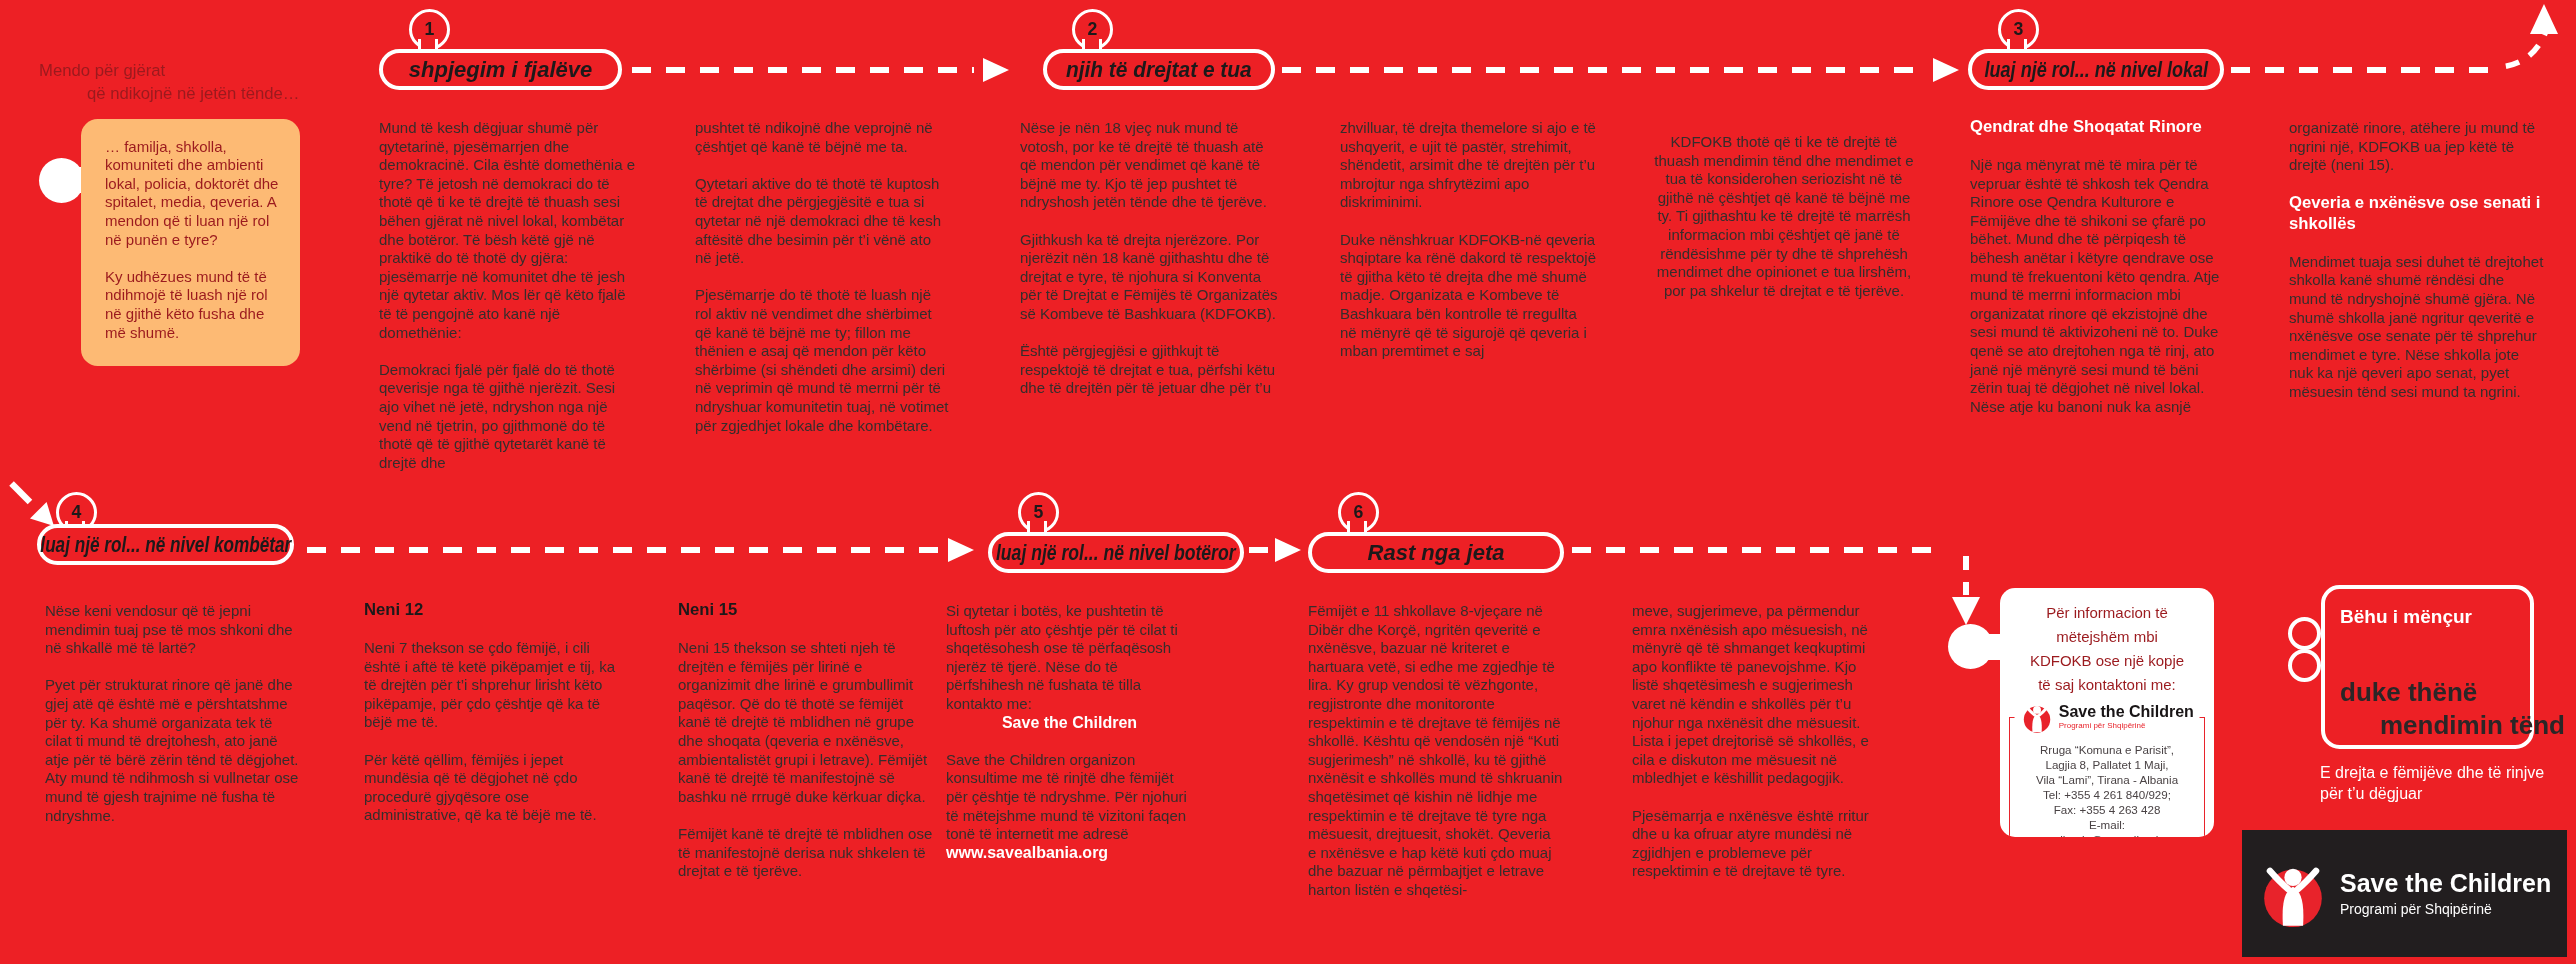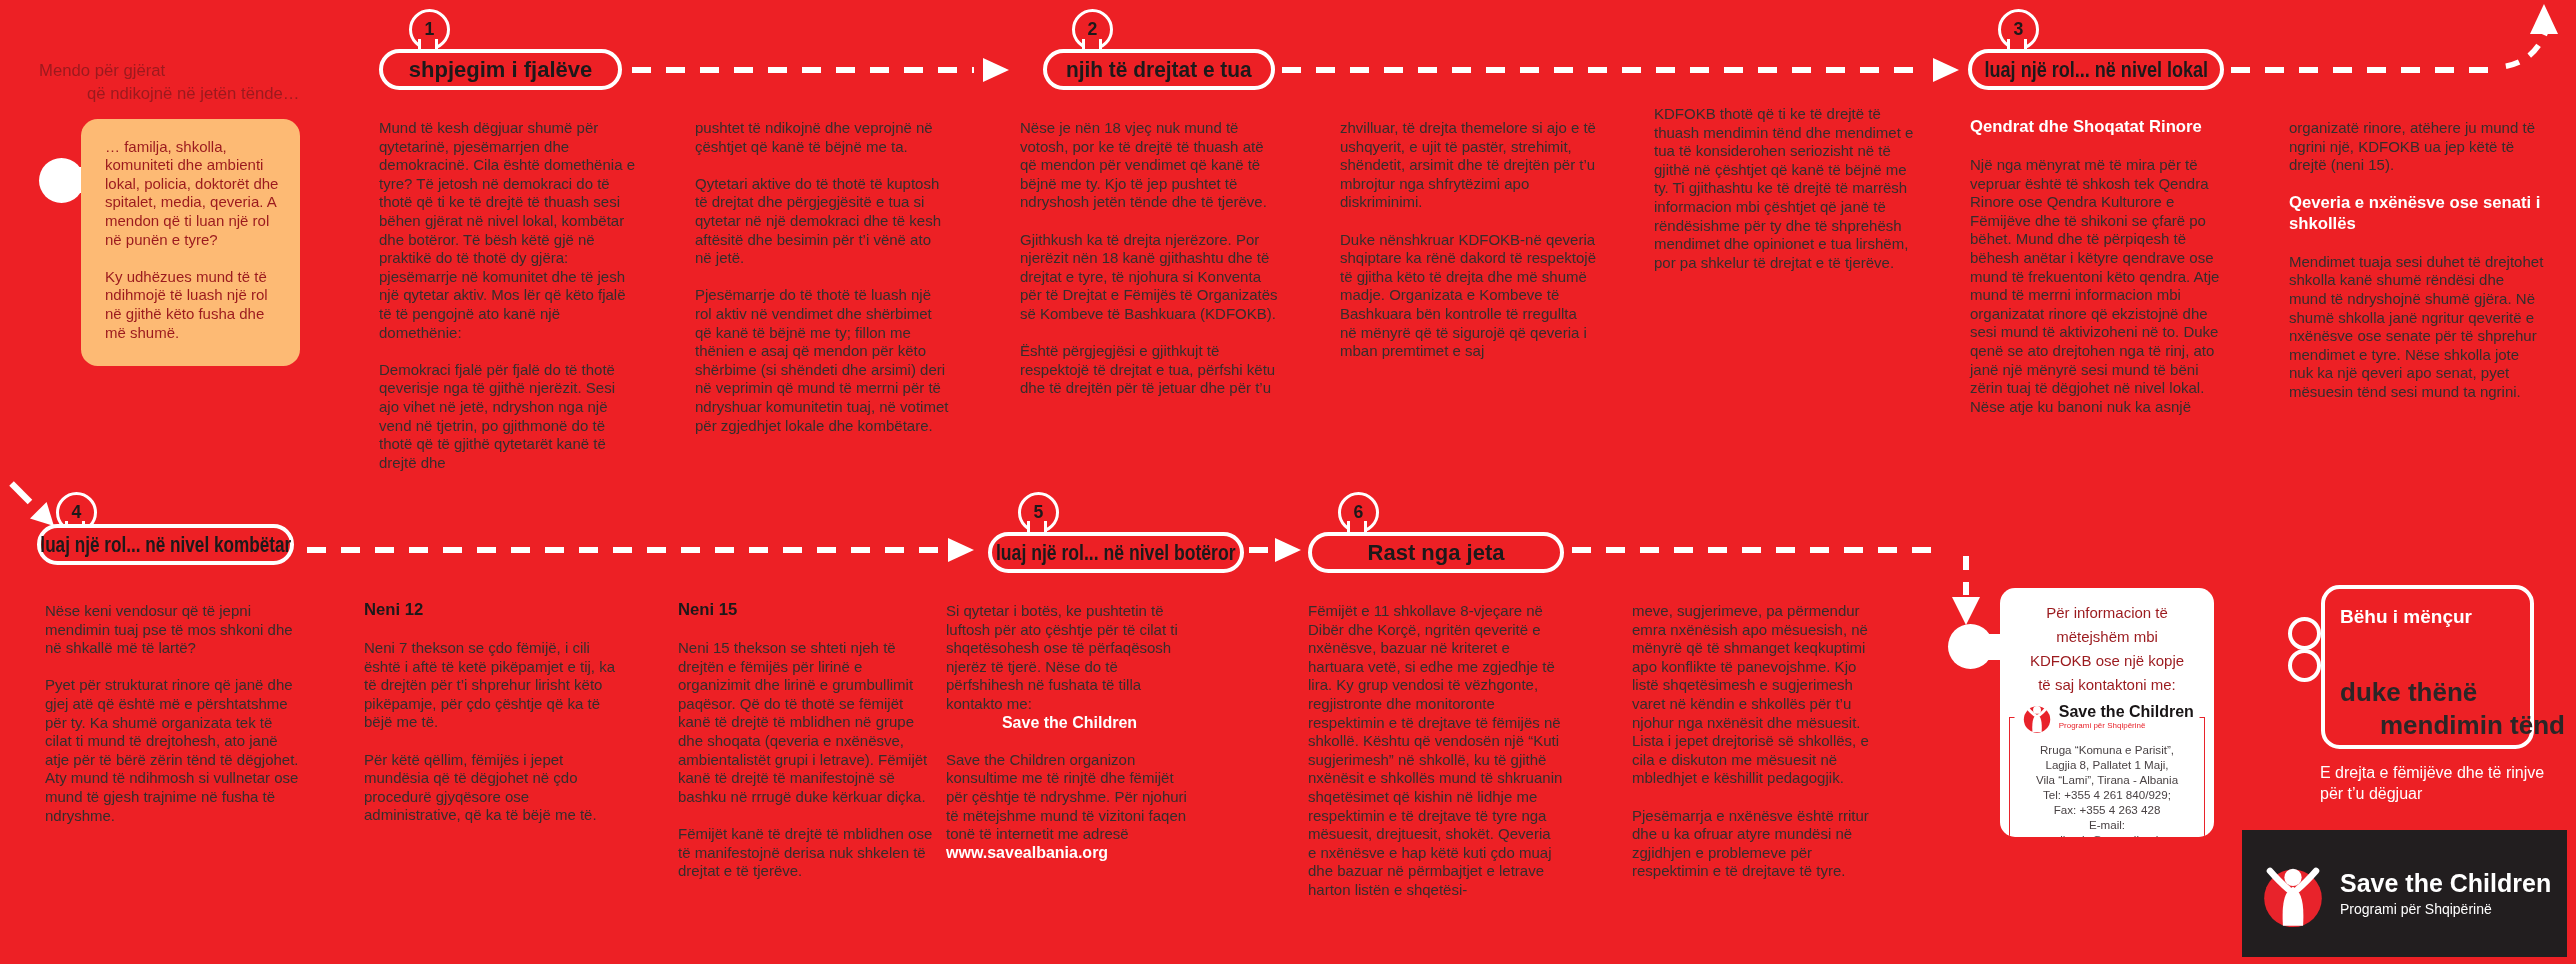--- a/index.html
+++ b/index.html
@@ -28,21 +28,21 @@
     background:#ed2025;display:flex;align-items:center;justify-content:center;
     color:#1d191a;font-weight:bold;font-size:17.7px;z-index:1;
   }
   .tab-neck{
     position:absolute;width:20.4px;height:15px;background:#ed2025;
     border-left:3.7px solid #fff;border-right:3.7px solid #fff;z-index:2;
   }
   .title-box{
     position:absolute;height:41px;border:4.6px solid #fff;border-radius:20.4px;
     background:#ed2025;display:flex;align-items:center;justify-content:center;
-    color:#1d191a;font-weight:bold;font-size:22px;z-index:3;
+    color:#1d191a;font-weight:bold;font-size:22px;z-index:3;font-style:italic;
   }
   .title-box span{display:inline-block;white-space:nowrap;transform:scaleX(var(--sx,1));}
 
   
   .col{position:absolute;color:#362d2c;font-size:15px;line-height:18.6px;}
   .col p{margin:0 0 18.6px 0;}
   .h-white{color:#fff;font-weight:bold;font-size:16.7px;line-height:20.4px;margin:0 0 18.6px 0;}
   .h-dark{color:#1d191a;font-weight:bold;font-size:16.7px;line-height:20.4px;margin:0 0 18.6px 0;}
   .stc-line{color:#fff;font-weight:bold;font-size:16px;text-align:center;margin:0 0 18.6px 0;}
   .url-line{color:#fff;font-weight:bold;font-size:16px;}
@@ -139,21 +139,21 @@
     </div>
   <div class="col" style="left:1020px;top:119px;width:258px;">
     <p>Nëse je nën 18 vjeç nuk mund të votosh, por ke të drejtë të thuash atë që mendon për vendimet që kanë të bëjnë me ty. Kjo të jep pushtet të ndryshosh jetën tënde dhe të tjerëve.</p>
     <p>Gjithkush ka të drejta njerëzore. Por njerëzit nën 18 kanë gjithashtu dhe të drejtat e tyre, të njohura si Konventa për të Drejtat e Fëmijës të Organizatës së Kombeve të Bashkuara (KDFOKB).</p>
     <p>Është përgjegjësi e gjithkujt të respektojë të drejtat e tua, përfshi këtu dhe të drejtën për të jetuar dhe për t’u</p>
   </div>
   <div class="col" style="left:1340px;top:119px;width:256px;">
     <p>zhvilluar, të drejta themelore si ajo e të ushqyerit, e ujit të pastër, strehimit, shëndetit, arsimit dhe të drejtën për t’u mbrojtur nga shfrytëzimi apo diskriminimi.</p>
     <p>Duke nënshkruar KDFOKB-në qeveria shqiptare ka rënë dakord të respektojë të gjitha këto të drejta dhe më shumë madje. Organizata e Kombeve të Bashkuara bën kontrolle të rregullta në mënyrë që të sigurojë që qeveria i mban premtimet e saj</p>
   </div>
-  <div class="col" style="left:1654px;top:105px;width:260px;">
+  <div class="col" style="left:1654px;top:133px;width:260px;text-align:center;">
     <p>KDFOKB thotë që ti ke të drejtë të thuash mendimin tënd dhe mendimet e tua të konsiderohen seriozisht në të gjithë në çështjet që kanë të bëjnë me ty. Ti gjithashtu ke të drejtë të marrësh informacion mbi çështjet që janë të rëndësishme për ty dhe të shprehësh mendimet dhe opinionet e tua lirshëm, por pa shkelur të drejtat e të tjerëve.</p>
   </div>
 
   <div class="dash-h" style="left:1282px;top:67px;width:639px;"></div>
   <div class="arr-r" style="left:1933px;top:58px;"></div>
 
   <div class="tab-head" style="left:1998px;top:9.3px;">
       <span>3</span>
     </div>
   <div class="tab-neck" style="left:2007px;top:39px;"></div>

